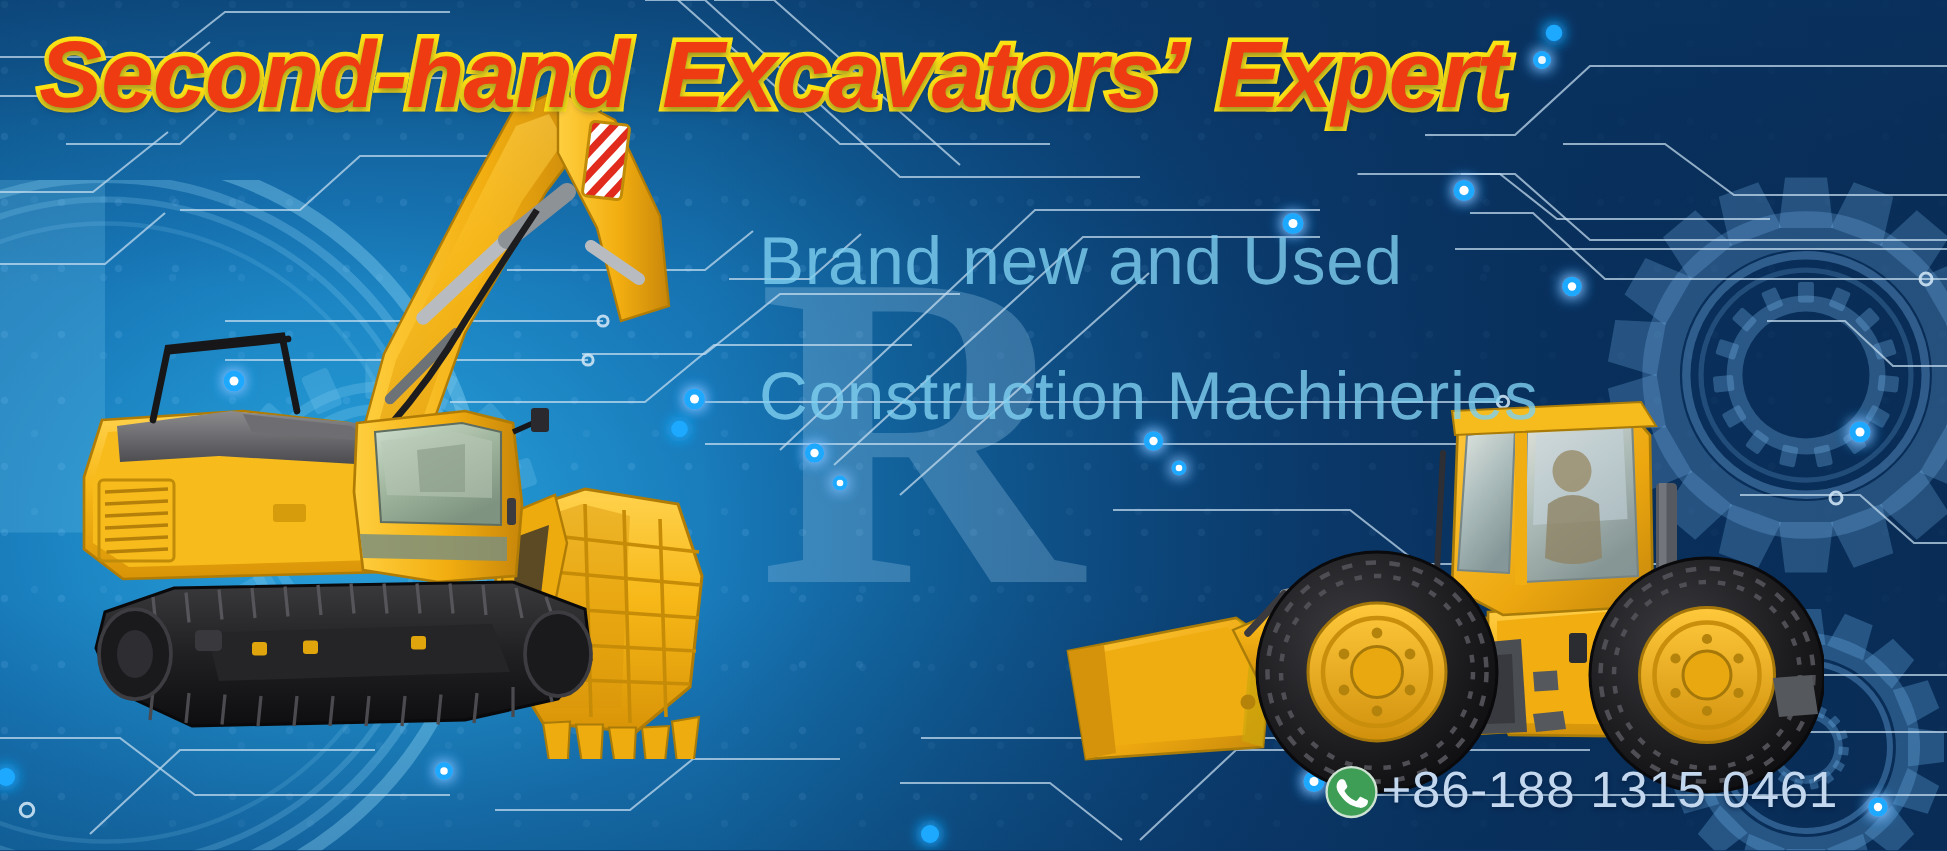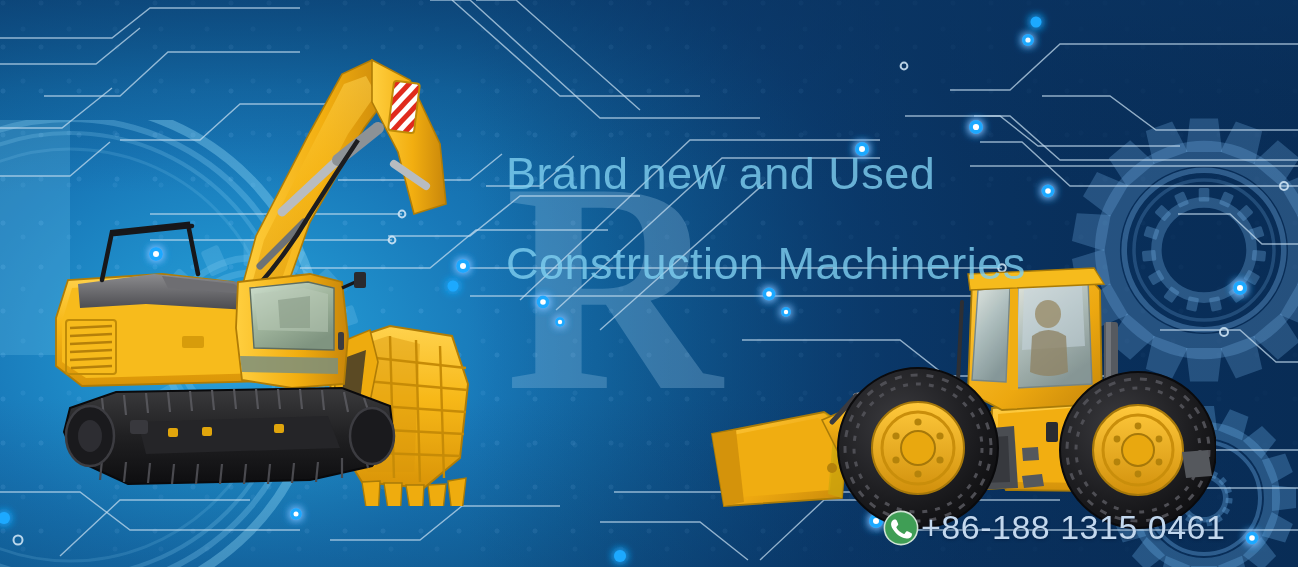--- a/index.html
+++ b/index.html
@@ -779,20 +779,23 @@
         <circle cx="453" cy="200" r="3.4"></circle>
           <circle cx="432" cy="212" r="3.4"></circle>
         <circle cx="411" cy="200" r="3.4"></circle>
           <circle cx="411" cy="177" r="3.4"></circle>
       </g>
     </g>
 
     <path d="M476,190 L502,188 L506,214 L480,216 Z" fill="#55585d"></path>
   </svg>
 
+  <div class="headline">
+    <span>Second-hand</span><span class="gap"></span><span>Excavators’</span><span class="gap"></span><span>Expert</span>
+  </div>
 
   <div class="subline subline-2">Construction Machineries</div>
   <div class="subline subline-1">Brand new and Used</div>
 
   <div class="phone-row">
     <svg class="wa-icon" viewBox="0 0 48 48">
       <circle cx="24" cy="24" r="21" fill="#3f9e55" stroke="#cfe3d4" stroke-width="2"></circle>
       <path d="M9.5 38.5 L13 30.5 L19 35 Z" fill="#3f9e55"></path>
       <path d="M18.4 14.8c-.6-1.3-1.2-1.3-1.7-1.3h-1.4c-.5 0-1.3.2-2 1-.7.8-2.6 2.5-2.6 6.1s2.7 7.1 3 7.6c.4.5 5.2 8.3 12.9 11.3 6.4 2.5 7.7 2 9.1 1.9 1.4-.1 4.5-1.8 5.2-3.6.6-1.8.6-3.3.4-3.6-.2-.3-.7-.5-1.4-.9-.8-.4-4.5-2.2-5.2-2.5-.7-.3-1.2-.4-1.7.4-.5.8-1.9 2.5-2.4 3-.4.5-.9.6-1.6.2-.8-.4-3.2-1.2-6.1-3.8-2.2-2-3.8-4.5-4.2-5.2-.4-.8 0-1.2.4-1.6.4-.4.8-.9 1.2-1.4.4-.5.5-.8.8-1.4.3-.5.1-1-.1-1.4-.2-.4-1.7-4.2-2.4-5.7z" fill="#ffffff" transform="translate(-1.2,-2.6) scale(0.86) translate(4,5)"></path>
     </svg>

